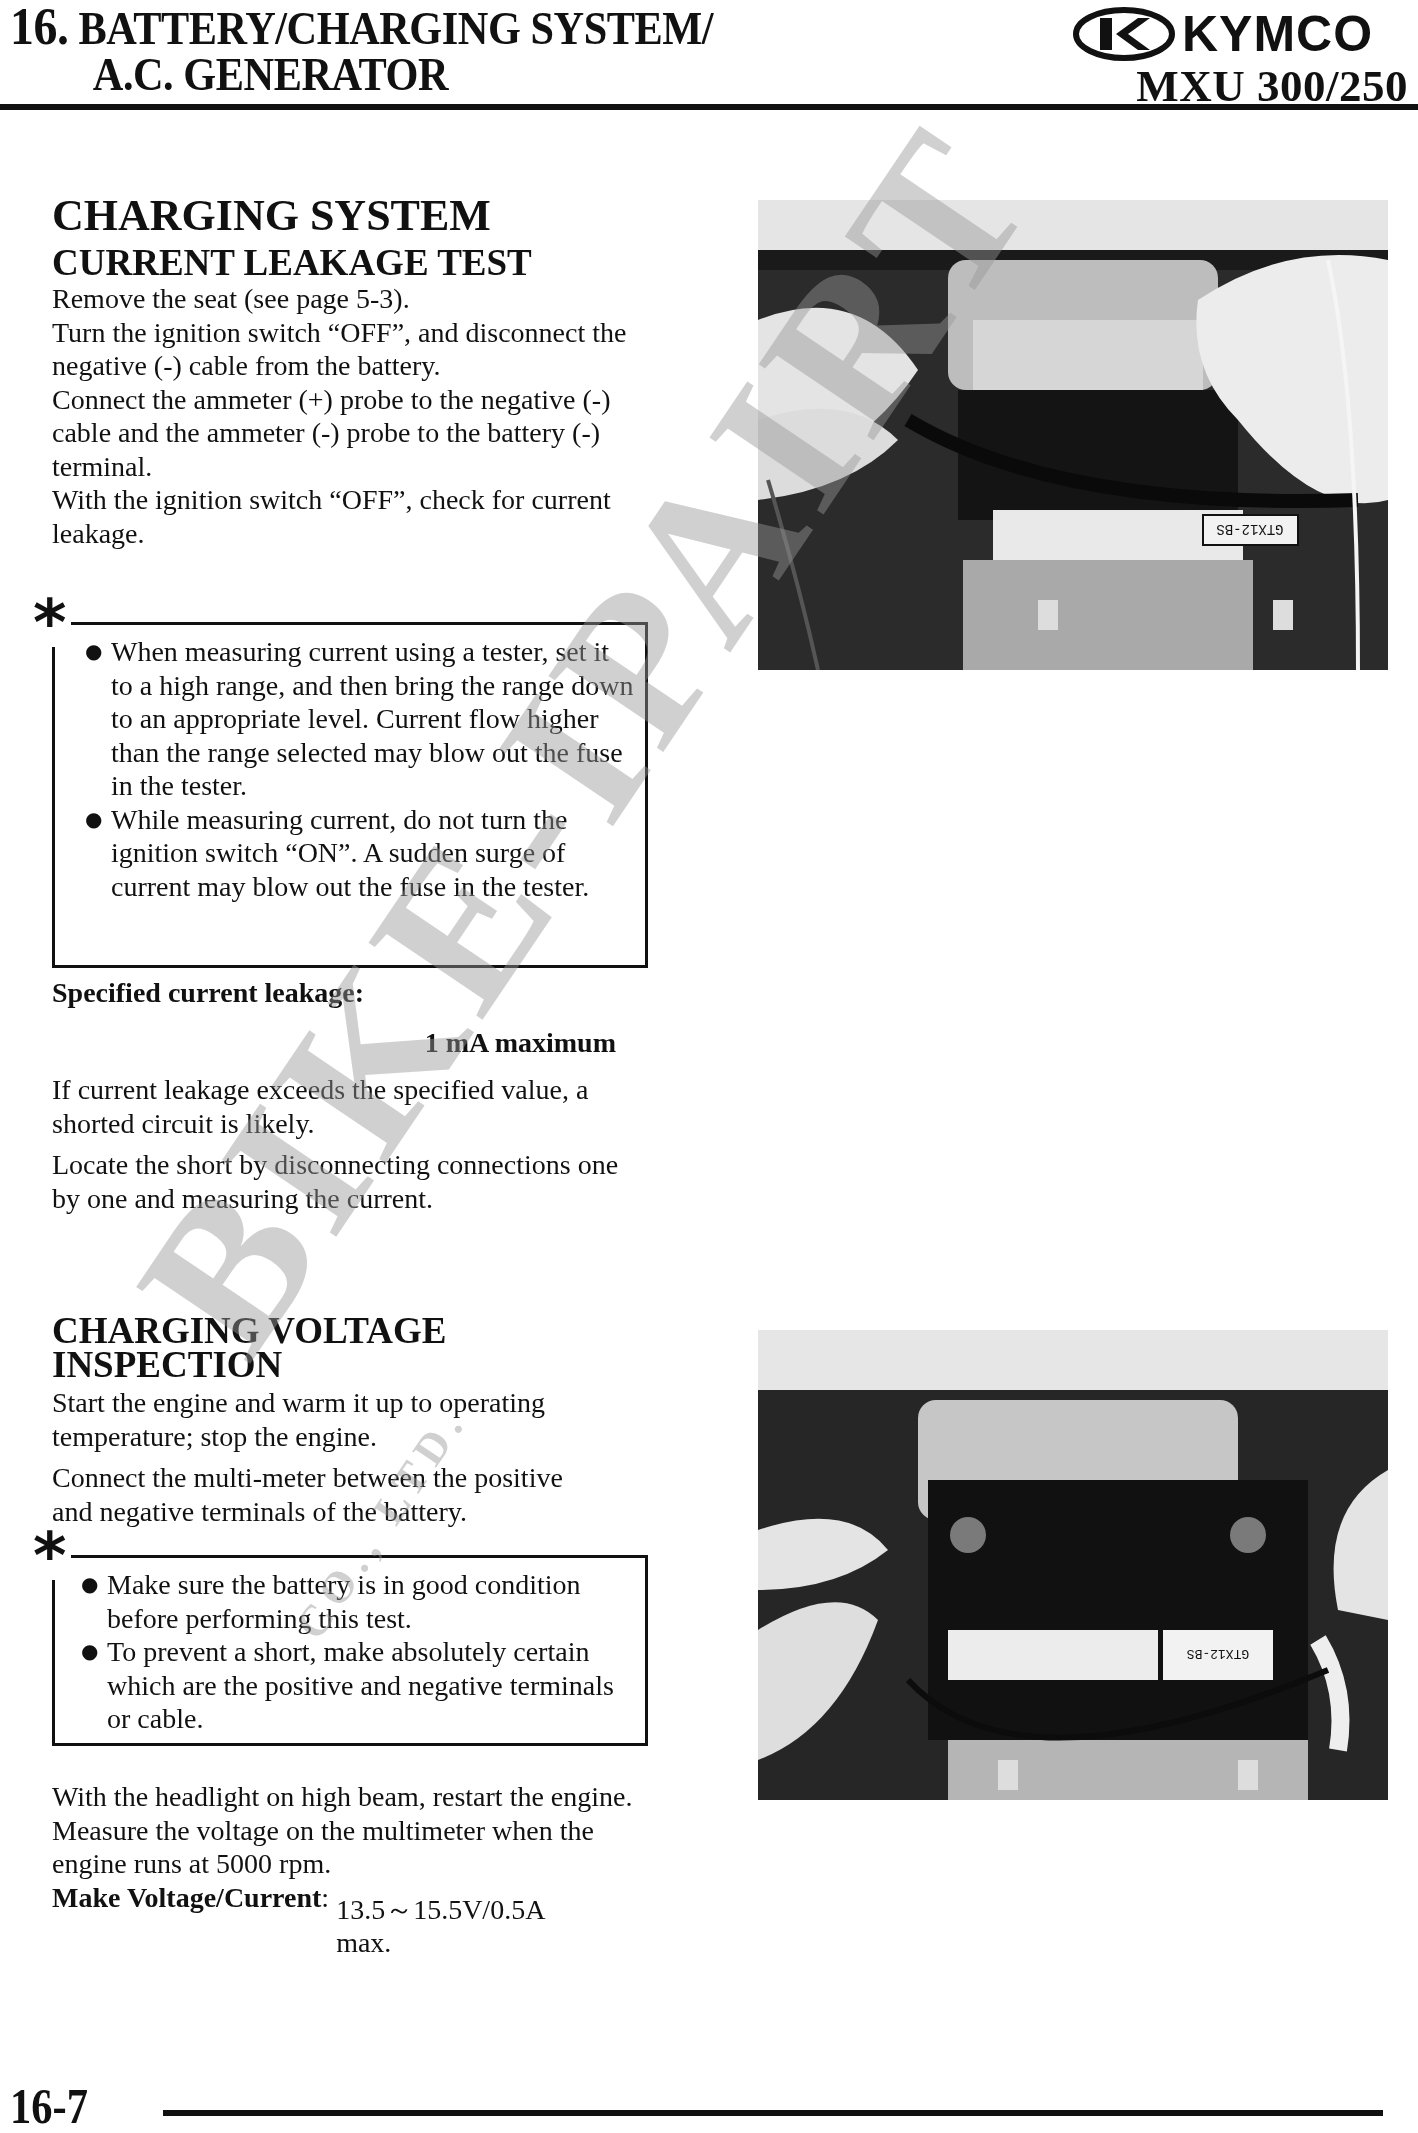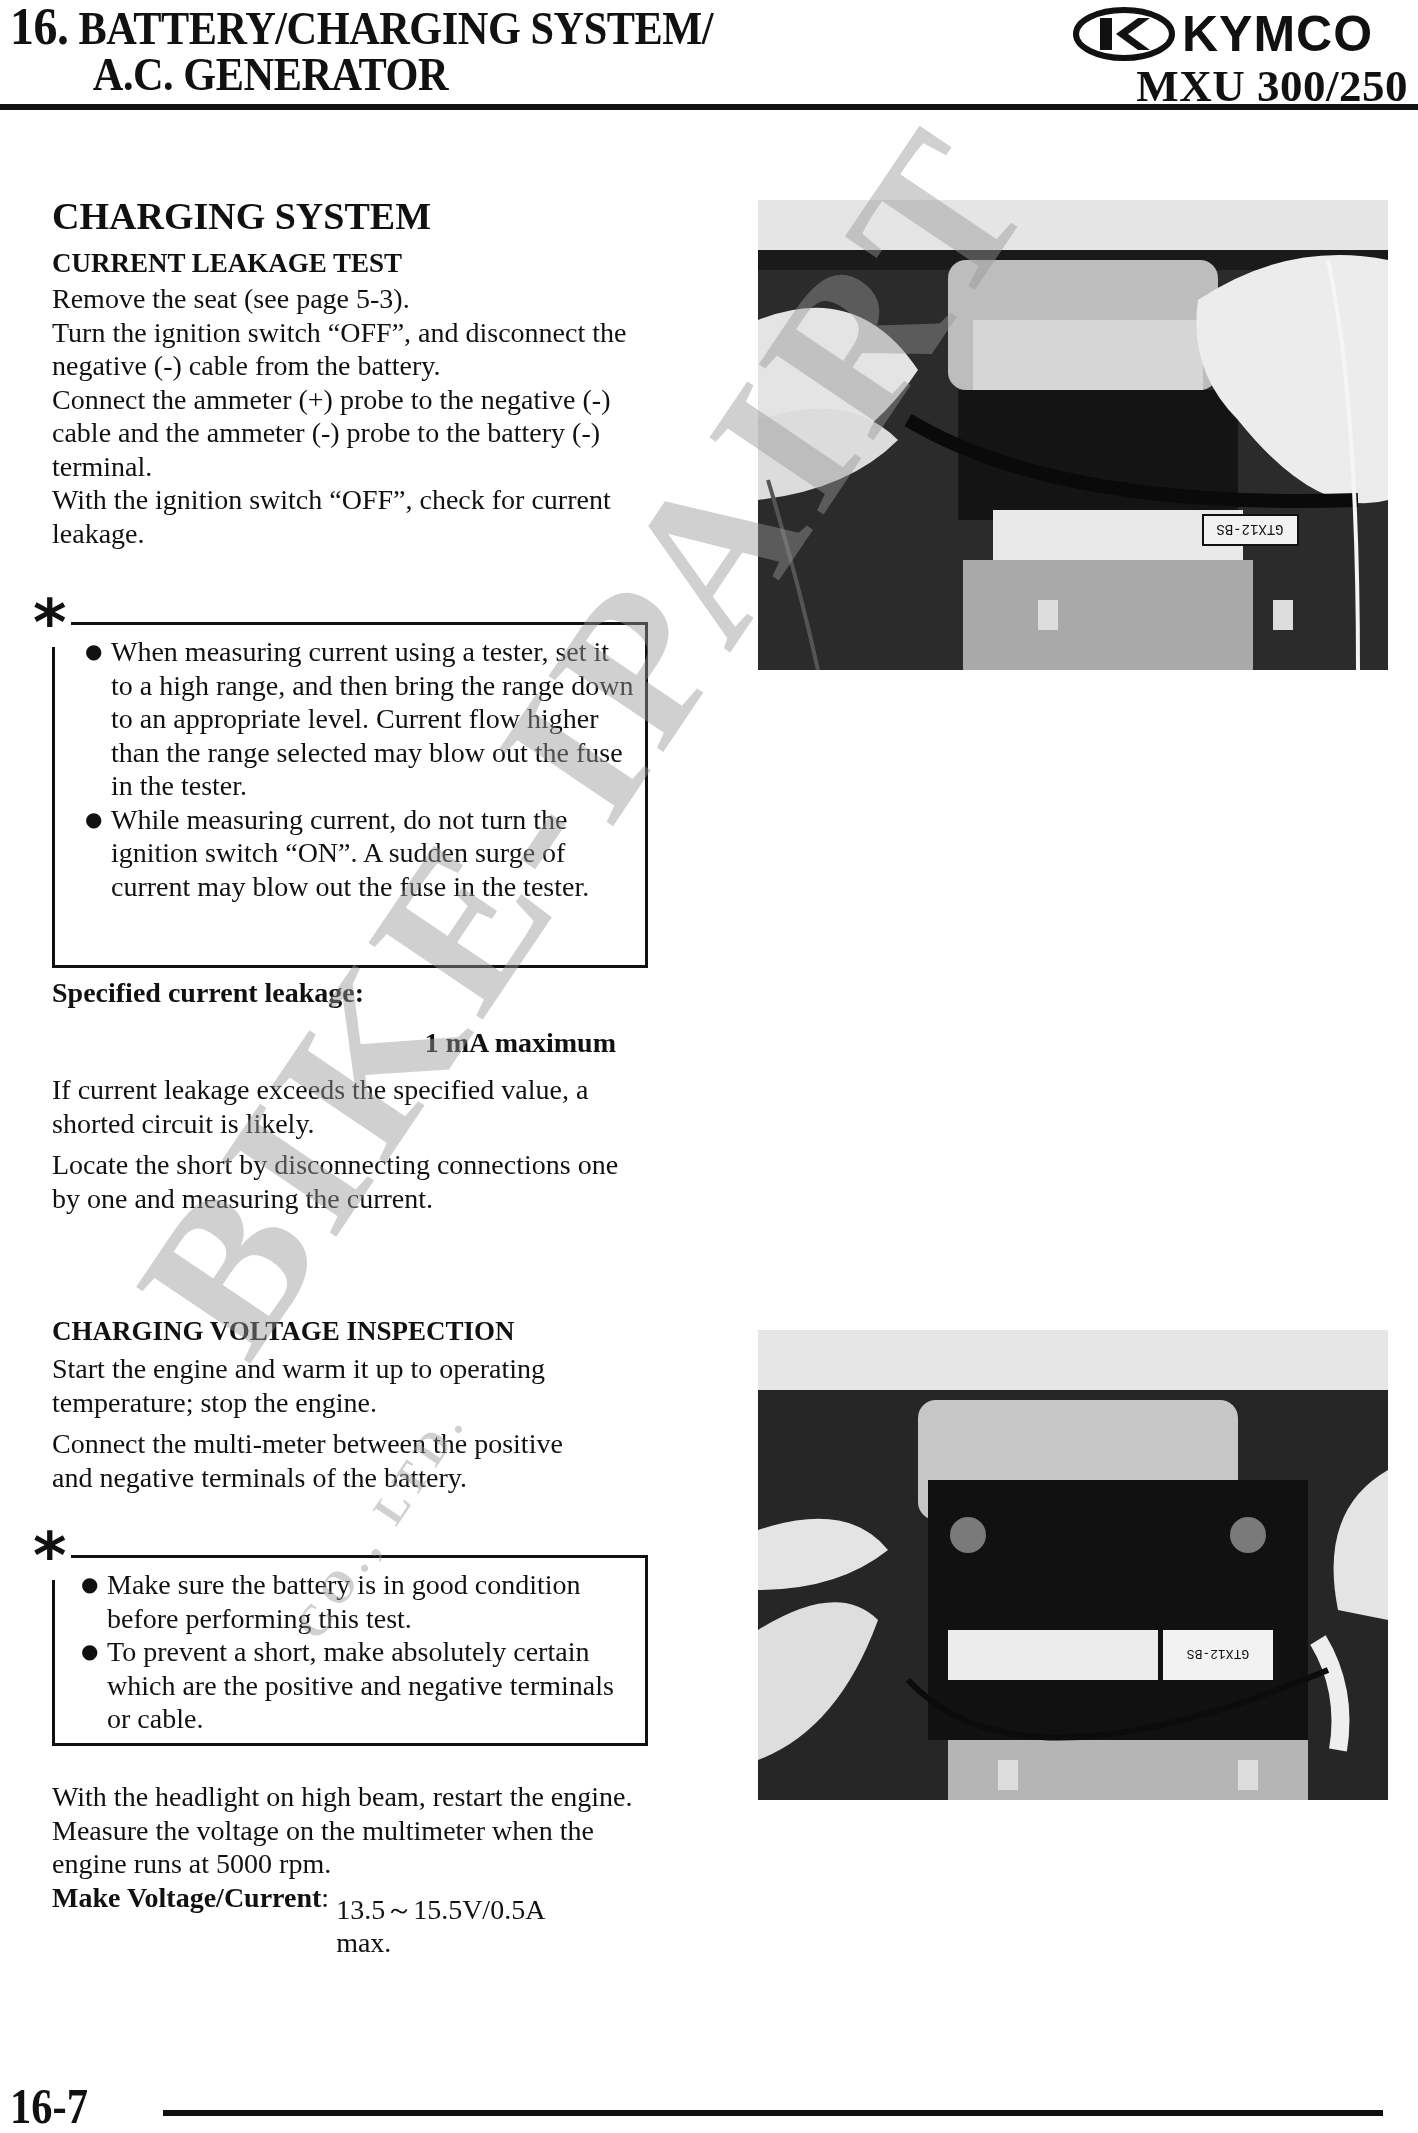--- a/index.html
+++ b/index.html
@@ -17,22 +17,22 @@
     .chapter-title .num { font-size: 52px; }
     .chapter-title .line2 { display: block; padding-left: 90px; }
     .brand-logo { left: 1072px; top: 6px; width: 340px; height: 56px; }
     .model-label {
       right: 10px; top: 60px; font-weight: bold; font-size: 45px; letter-spacing: 0.5px;
     }
     .header-rule { left: 0; top: 104px; width: 1418px; height: 6px; background: #111; }
 
     
     .col { left: 52px; width: 600px; font-size: 28px; line-height: 33.5px; }
-    .h-section { font-weight: bold; font-size: 38px; line-height: 40px; }
-    .h-sub { font-weight: bold; font-size: 27px; line-height: 34px; }
+    .h-section { font-weight: bold; font-size: 44px; line-height: 40px; }
+    .h-sub { font-weight: bold; font-size: 37px; line-height: 34px; }
     .para { margin: 0; }
     .bold-label { font-weight: bold; }
 
     .note-box {
       position: absolute; left: 52px; width: 590px; border: 3px solid #111;
       border-left-width: 3px; background: transparent;
     }
     .note-box .clip {
       position: absolute; left: -6px; top: -14px; width: 22px; height: 36px; background: #fff;
     }

